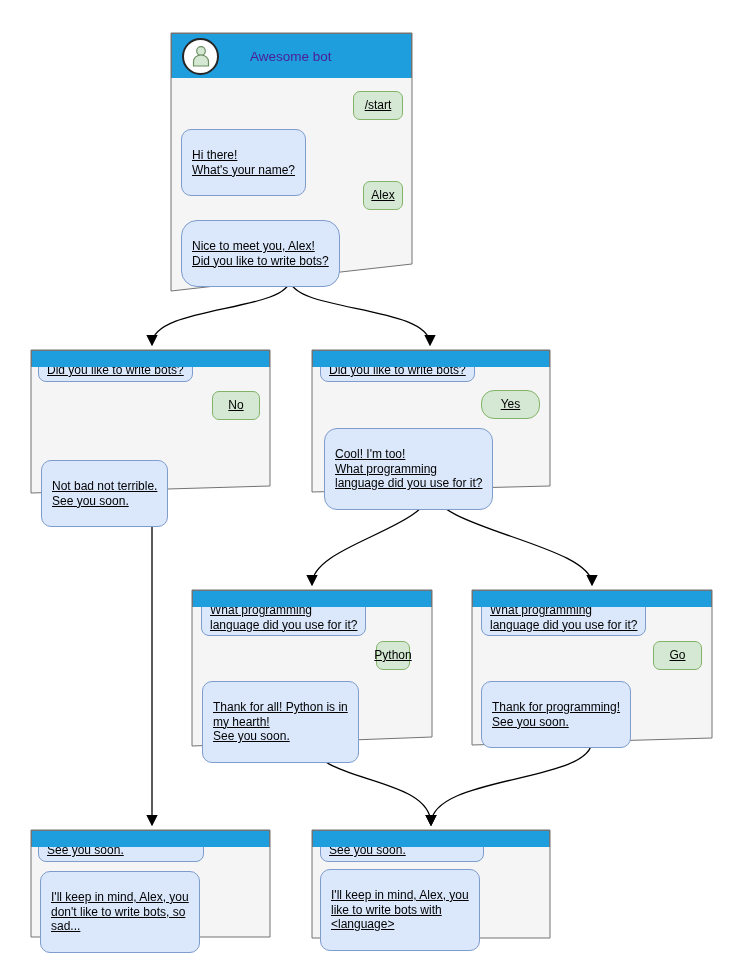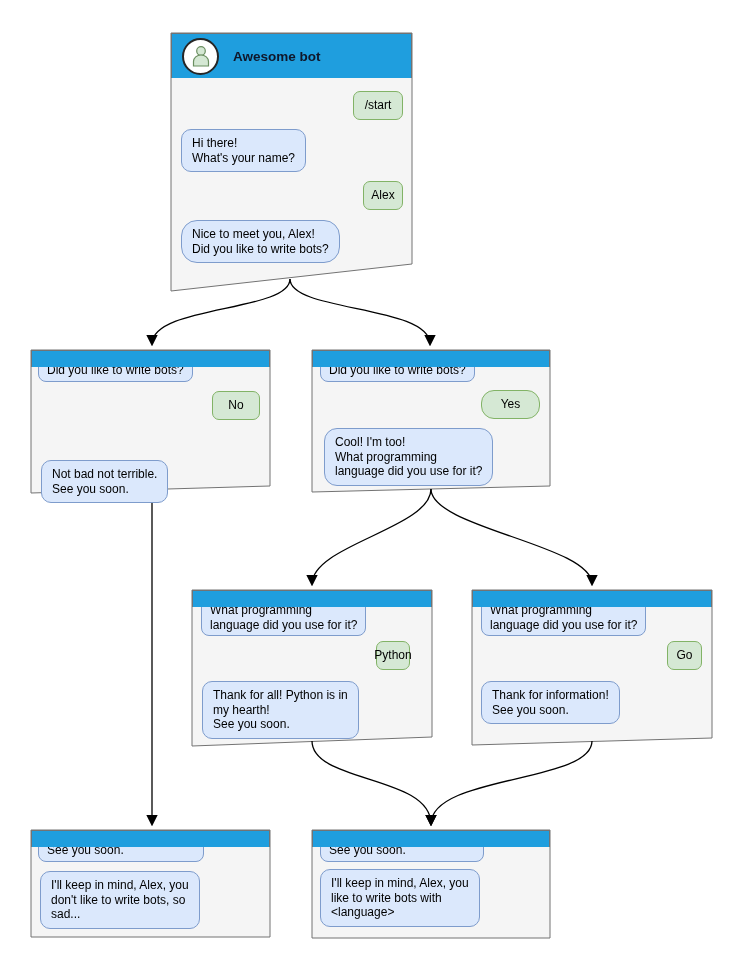--- a/index.html
+++ b/index.html
@@ -14,29 +14,29 @@
     background:var(--header-blue,#1f9ede);
     border:1px solid var(--window-border,#737373);border-bottom:none;
     box-sizing:border-box;z-index:2;
   }
   .root-head{height:45px;display:flex;align-items:center;padding-left:10px;}
   .avatar{
     width:37px;height:37px;border-radius:50%;background:#ffffff;
     border:2px solid #262626;display:flex;align-items:center;justify-content:center;
     box-sizing:border-box;flex:0 0 auto;
   }
-  .wtitle{color:#0f172a;font-weight:bold;font-size:13.5px;margin-left:14px;}
+  .wtitle{color:#4c1d95;font-weight:normal;font-size:13.5px;margin-left:31px;}
   .bubble{
     position:absolute;z-index:1;font-size:12px;line-height:14.5px;
-    white-space:pre-line;color:#000;
+    white-space:pre-line;color:#000;text-decoration:underline;
   }
   .bot{
     background:var(--bot-bubble-fill,#dbe8fc);
     border:1px solid var(--bot-bubble-border,#7e9ccc);
-    border-radius:10px;padding:6px 10px;
+    border-radius:10px;padding:18px 10px;
   }
   .q{
     background:var(--bot-bubble-fill,#dbe8fc);
     border:1px solid var(--bot-bubble-border,#7e9ccc);
     border-radius:8px;padding:3px 8px;
   }
   .user{
     background:var(--user-bubble-fill,#d5e8d4);
     border:1px solid var(--user-bubble-border,#82b366);
     border-radius:7px;display:flex;align-items:center;justify-content:center;
@@ -116,22 +116,22 @@
     <div class="bubble user" style="right:22px;top:51px;width:34px;">Python</div>
     <div class="bubble bot" style="left:10px;top:91px;">Thank for all! Python is in
 my hearth!
 See you soon.</div>
   </div>
 
   <div class="window" style="left:472px;top:590px;width:240px;height:155px;">
     <div class="whead"></div>
     <div class="bubble q" style="left:9px;top:9px;">What programming
 language did you use for it?</div>
-    <div class="bubble user" style="right:10px;top:51px;width:35px;text-align:center;">Go</div>
-    <div class="bubble bot" style="left:9px;top:91px;">Thank for information!
+    <div class="bubble user" style="right:10px;top:51px;width:49px;text-align:center;">Go</div>
+    <div class="bubble bot" style="left:9px;top:91px;">Thank for programming!
 See you soon.</div>
   </div>
 
   <div class="window" style="left:31px;top:830px;width:239px;height:107px;">
     <div class="whead"></div>
     <div class="bubble q" style="left:7px;top:9px;width:148px;">See you soon.</div>
     <div class="bubble bot" style="left:9px;top:41px;">I'll keep in mind, Alex, you
 don't like to write bots, so
 sad...</div>
   </div>

